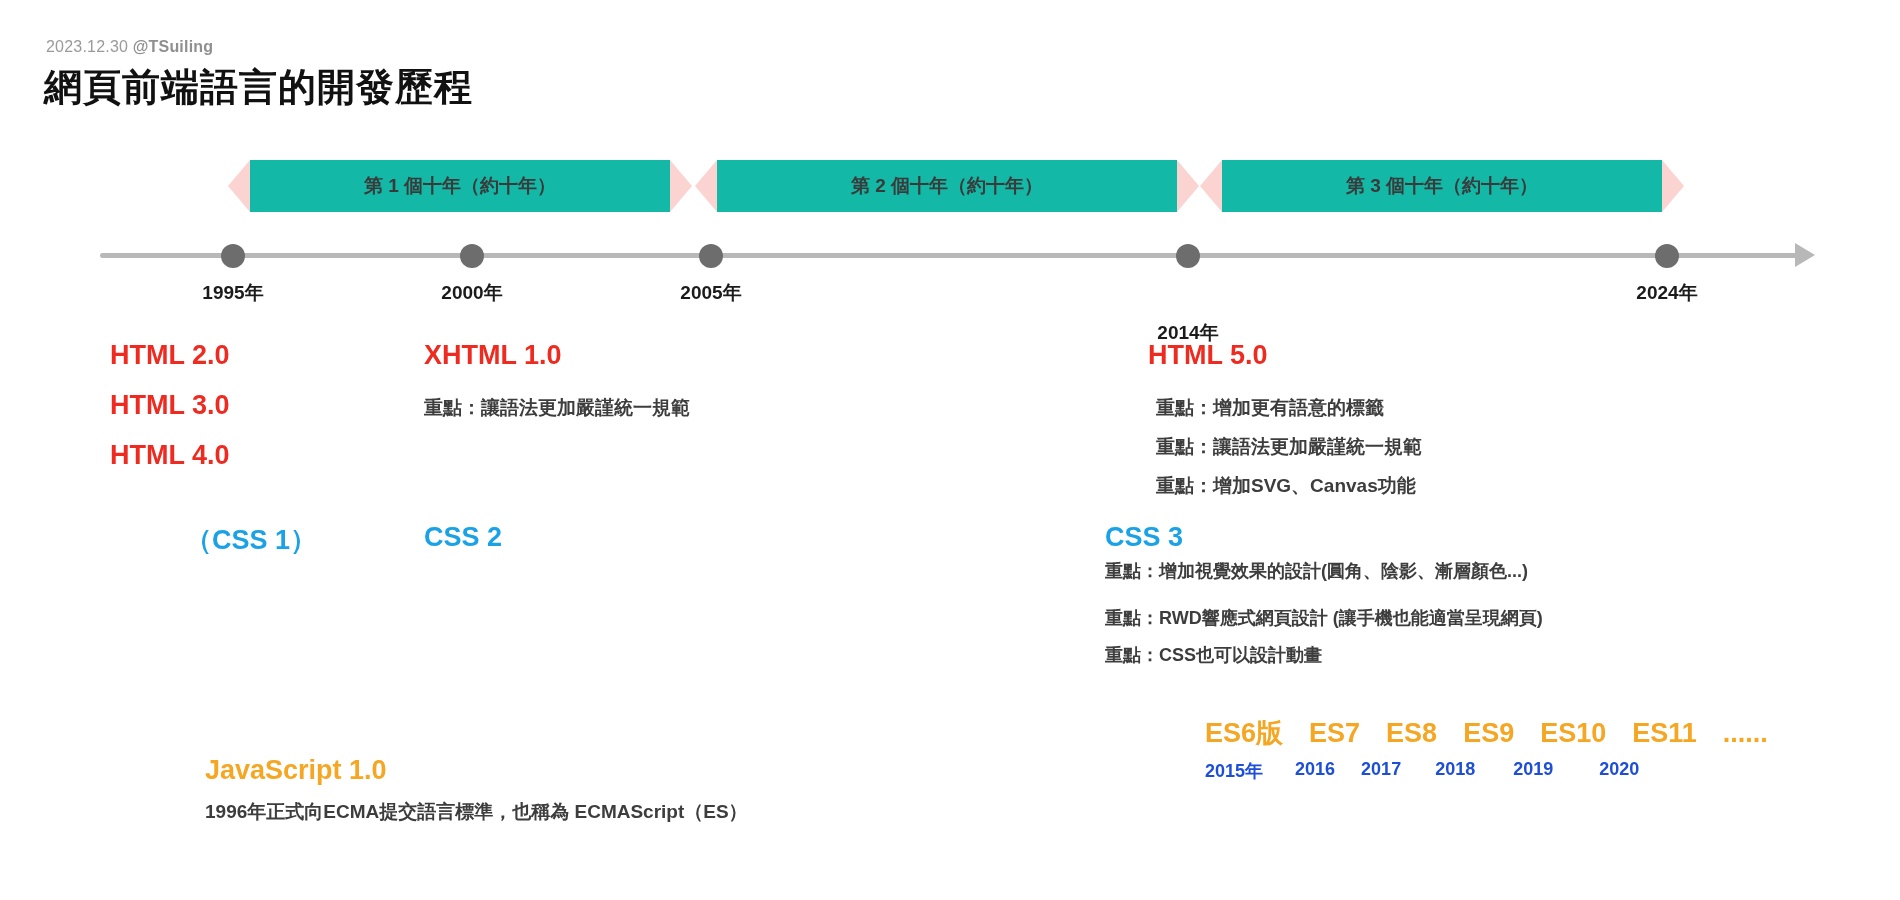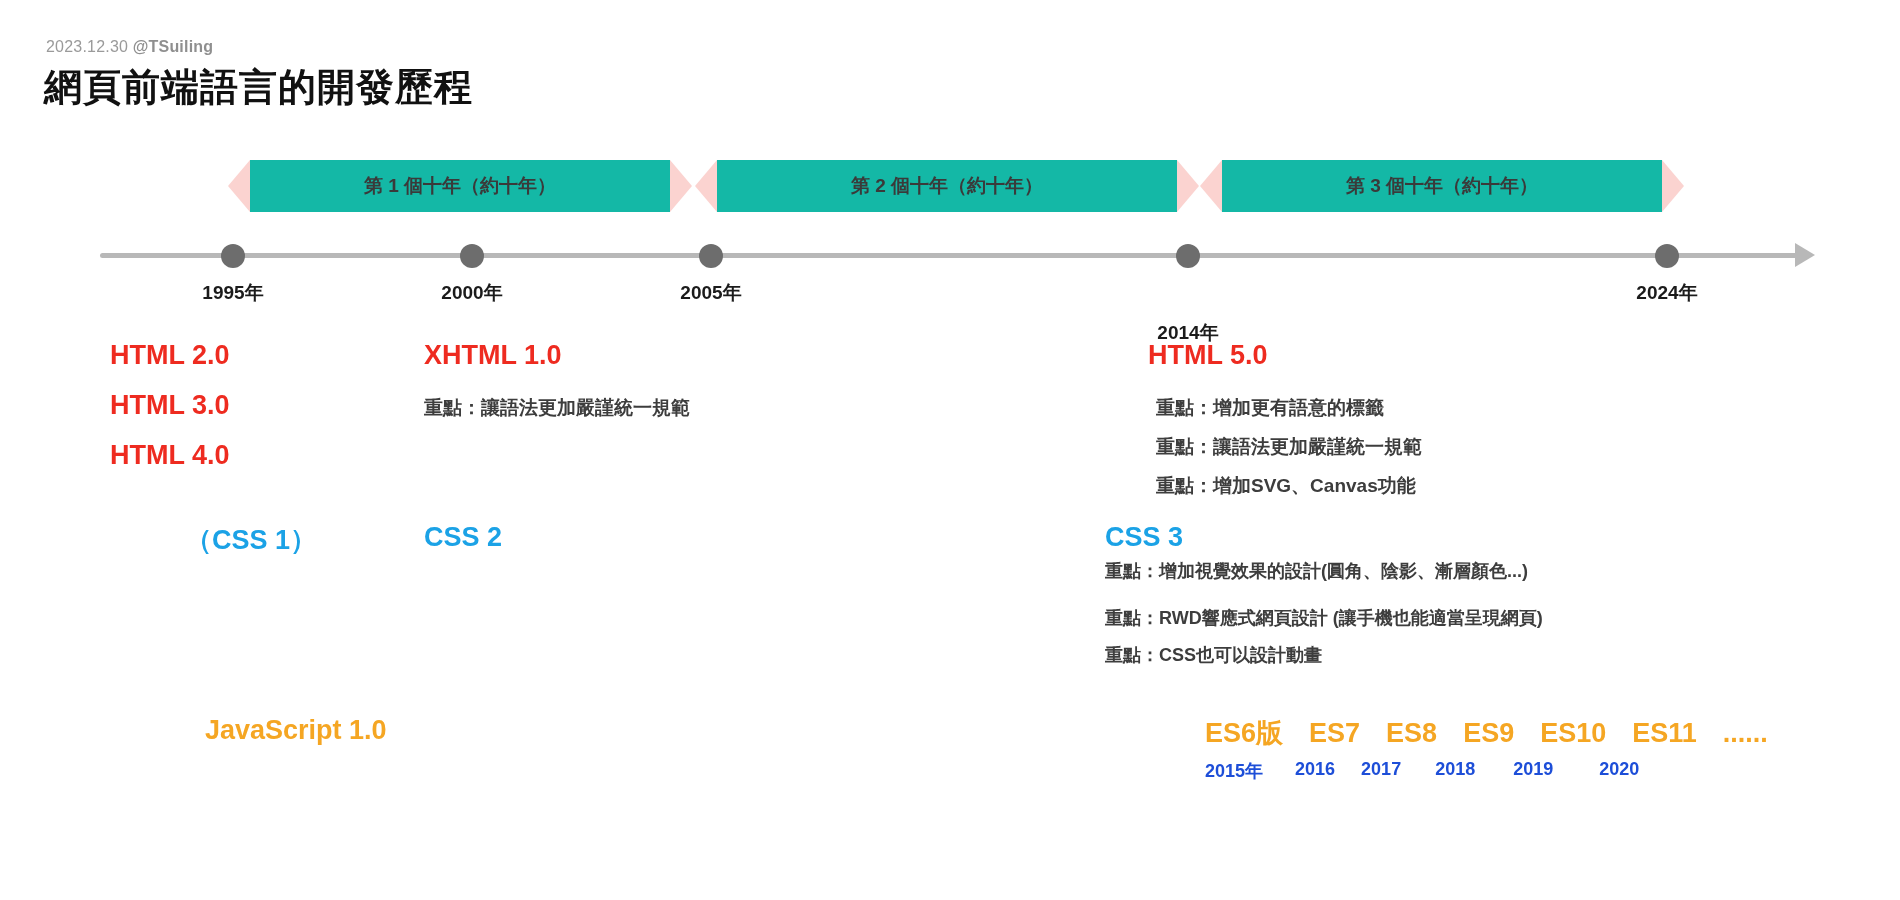--- a/index.html
+++ b/index.html
@@ -136,20 +136,21 @@
     font-size: 27px;
     font-weight: bold;
     color: #1ba2e6;
     white-space: nowrap;
   }
   .heading-orange {
     font-size: 27px;
     font-weight: bold;
     color: #f5a623;
     white-space: nowrap;
+    margin-top: 40px;
   }
   .note {
     font-size: 19px;
     font-weight: bold;
     color: #3d3d3d;
     white-space: nowrap;
     line-height: 39px;
   }
   .note-sm {
     font-size: 18px;
@@ -251,20 +252,21 @@
 
   <div class="block" style="left:1105px; top:522px;">
     <div class="heading-blue">CSS 3</div>
     <div class="note-sm">重點：增加視覺效果的設計(圓角、陰影、漸層顏色...)</div>
     <div class="note-sm" style="margin-top:10px;">重點：RWD響應式網頁設計 (讓手機也能適當呈現網頁)</div>
     <div class="note-sm">重點：CSS也可以設計動畫</div>
   </div>
 
   <div class="block" style="left:205px; top:715px;">
     <div class="heading-orange">JavaScript 1.0</div>
+    <div class="note" style="margin-top:6px;">1996年正式向ECMA提交語言標準，也稱為 ECMAScript（ES）</div>
   </div>
 
   <div class="block" style="left:1205px; top:715px;">
     <div class="es-row">
       <span class="es-item">ES6版</span>
       <span class="es-item">ES7</span>
       <span class="es-item">ES8</span>
       <span class="es-item">ES9</span>
       <span class="es-item">ES10</span>
       <span class="es-item">ES11</span>

